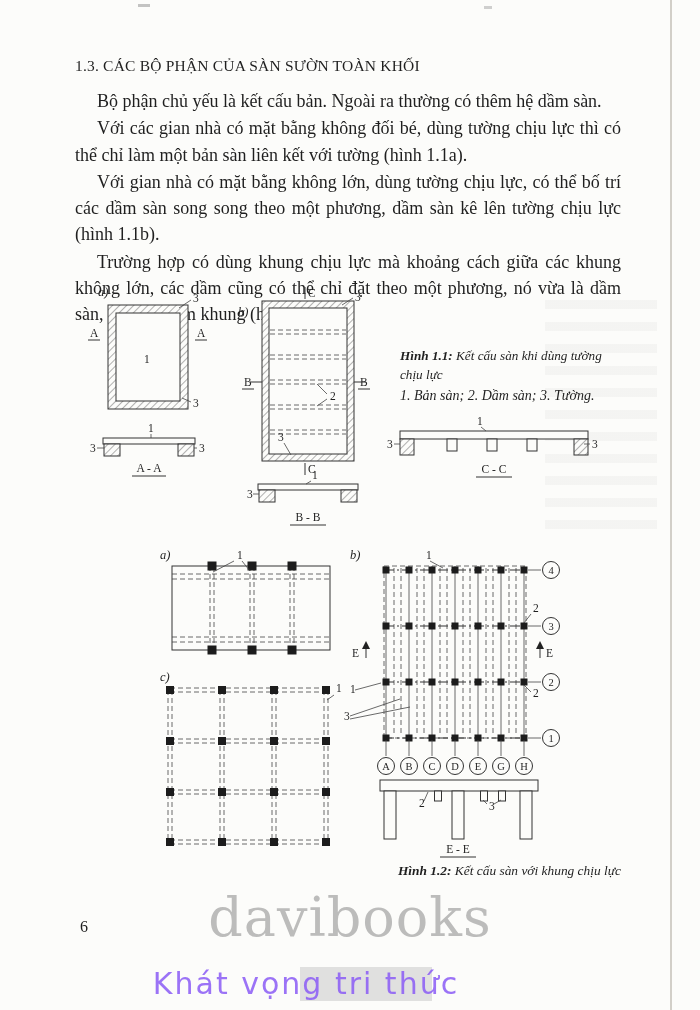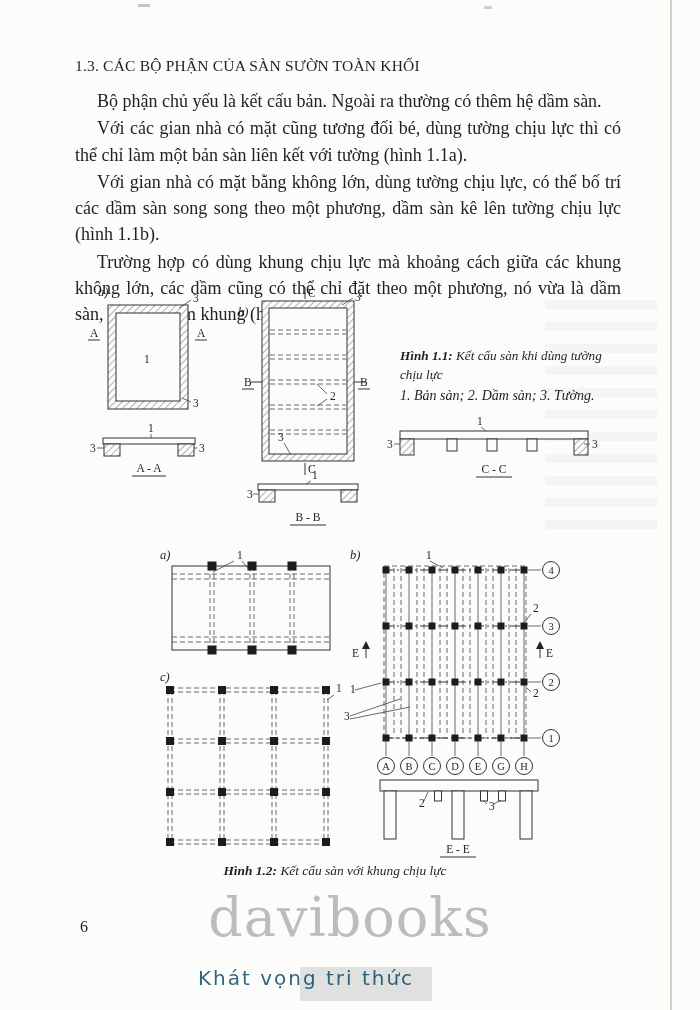--- a/index.html
+++ b/index.html
@@ -8,21 +8,21 @@
     position:relative; overflow:hidden;
     background:#fcfcfa; color:#1f1f1f;
     font-family:"Liberation Serif", serif;
   }
   
   .content { position:absolute; left:75px; top:57px; width:546px; z-index:2; }
   .content h1 { font-size:15.5px; font-weight:normal; letter-spacing:.2px; margin:0 0 13px 0; }
   .content p { font-size:18px; line-height:1.46; text-align:justify; text-indent:22px; margin:0 0 1px 0; }
   
   .cap11 { position:absolute; left:400px; top:347px; width:202px; font-size:13.2px; line-height:1.42; z-index:2; }
-  .cap12 { position:absolute; left:62px; top:861px; width:546px; text-align:center; font-size:13.4px; line-height:1.45; z-index:2; }
+  .cap12 { position:absolute; left:75px; top:861px; width:546px; text-align:right; font-size:13.4px; line-height:1.45; z-index:2; }
   .cap-title { font-weight:bold; font-style:italic; }
   .cap-text { font-style:italic; }
   .cap-legend { font-style:italic; margin-top:2px; font-size:14px; }
   
   svg.drawing { position:absolute; left:0; top:0; z-index:2; pointer-events:none; }
   svg text { font-family:"Liberation Serif", serif; font-size:11.5px; fill:#1f1f1f; }
   svg text.it { font-style:italic; font-size:12.5px; }
   svg text.sm { font-size:10.5px; }
   .mid { text-anchor:middle; }
   .ln   { stroke:#333; stroke-width:1; fill:none; }
@@ -31,39 +31,39 @@
   .chain{ stroke-dasharray:10 3 2 3; }
   .hatchfill { fill:url(#hatch); stroke:#333; stroke-width:1; }
   .bgfill { fill:#fcfcfa; stroke:#333; stroke-width:1; }
   .col { fill:#1c1c1c; stroke:none; }
   
   .pagenum { position:absolute; left:80px; top:918px; font-size:16px; z-index:2; }
   .wm-band { position:absolute; left:300px; top:967px; width:132px; height:34px; background:#c9c9c9; opacity:.55; z-index:4; }
   .wm1 { position:absolute; left:0; top:886px; width:700px; text-align:center; z-index:5;
          font-family:"DejaVu Serif", serif; font-size:54px; letter-spacing:1px; color:#8f8f8f; opacity:.58; }
   .wm2 { position:absolute; left:0; top:966px; width:612px; text-align:center; z-index:5;
-         font-family:"DejaVu Sans", sans-serif; font-size:20px; letter-spacing:2px; color:#0c4a6e; opacity:.85; }
+         font-family:"DejaVu Sans", sans-serif; font-size:30px; letter-spacing:2px; color:#8b5cf6; opacity:.85; }
   .scan-edge-right { position:absolute; left:670px; top:0; width:2px; height:1010px; background:#d2cfc8; z-index:1; }
   .scan-mark1 { position:absolute; left:138px; top:4px; width:12px; height:3px; background:#8a8a8a; opacity:.5; z-index:1; }
   .scan-mark2 { position:absolute; left:484px; top:6px; width:8px; height:3px; background:#9a9a9a; opacity:.45; z-index:1; }
   .bleed { position:absolute; left:545px; top:300px; width:112px; height:230px; z-index:1;
            background:repeating-linear-gradient(180deg, rgba(120,120,120,.06) 0 9px, transparent 9px 22px); }
 </style>
 </head>
 <body>
 
 <div class="scan-mark1"></div>
 <div class="scan-mark2"></div>
 <div class="scan-edge-right"></div>
 <div class="bleed"></div>
 
 <div class="content">
   <h1>1.3. CÁC BỘ PHẬN CỦA SÀN SƯỜN TOÀN KHỐI</h1>
   <p>Bộ phận chủ yếu là kết cấu bản. Ngoài ra thường có thêm hệ dầm sàn.</p>
-  <p>Với các gian nhà có mặt cũng tương đối bé, dùng tường chịu lực thì có thể chỉ làm một bản sàn liên kết với tường (hình 1.1a).</p>
+  <p>Với các gian nhà có mặt bằng không đối bé, dùng tường chịu lực thì có thể chỉ làm một bản sàn liên kết với tường (hình 1.1a).</p>
   <p>Với gian nhà có mặt bằng không lớn, dùng tường chịu lực, có thể bố trí các dầm sàn song song theo một phương, dầm sàn kê lên tường chịu lực (hình 1.1b).</p>
   <p>Trường hợp có dùng khung chịu lực mà khoảng cách giữa các khung không lớn, các dầm cũng có thể chỉ đặt theo một phương, nó vừa là dầm sàn, cũng là dầm khung (hình 1.2a).</p>
 </div>
 
 <svg class="drawing" width="700" height="1010" viewBox="0 0 700 1010">
   <defs>
     <pattern id="hatch" patternUnits="userSpaceOnUse" width="5" height="5" patternTransform="rotate(45)">
       <rect width="5" height="5" fill="#fcfcfa"></rect>
       <line x1="0" y1="0" x2="0" y2="5" stroke="#555" stroke-width="0.9"></line>
     </pattern>

